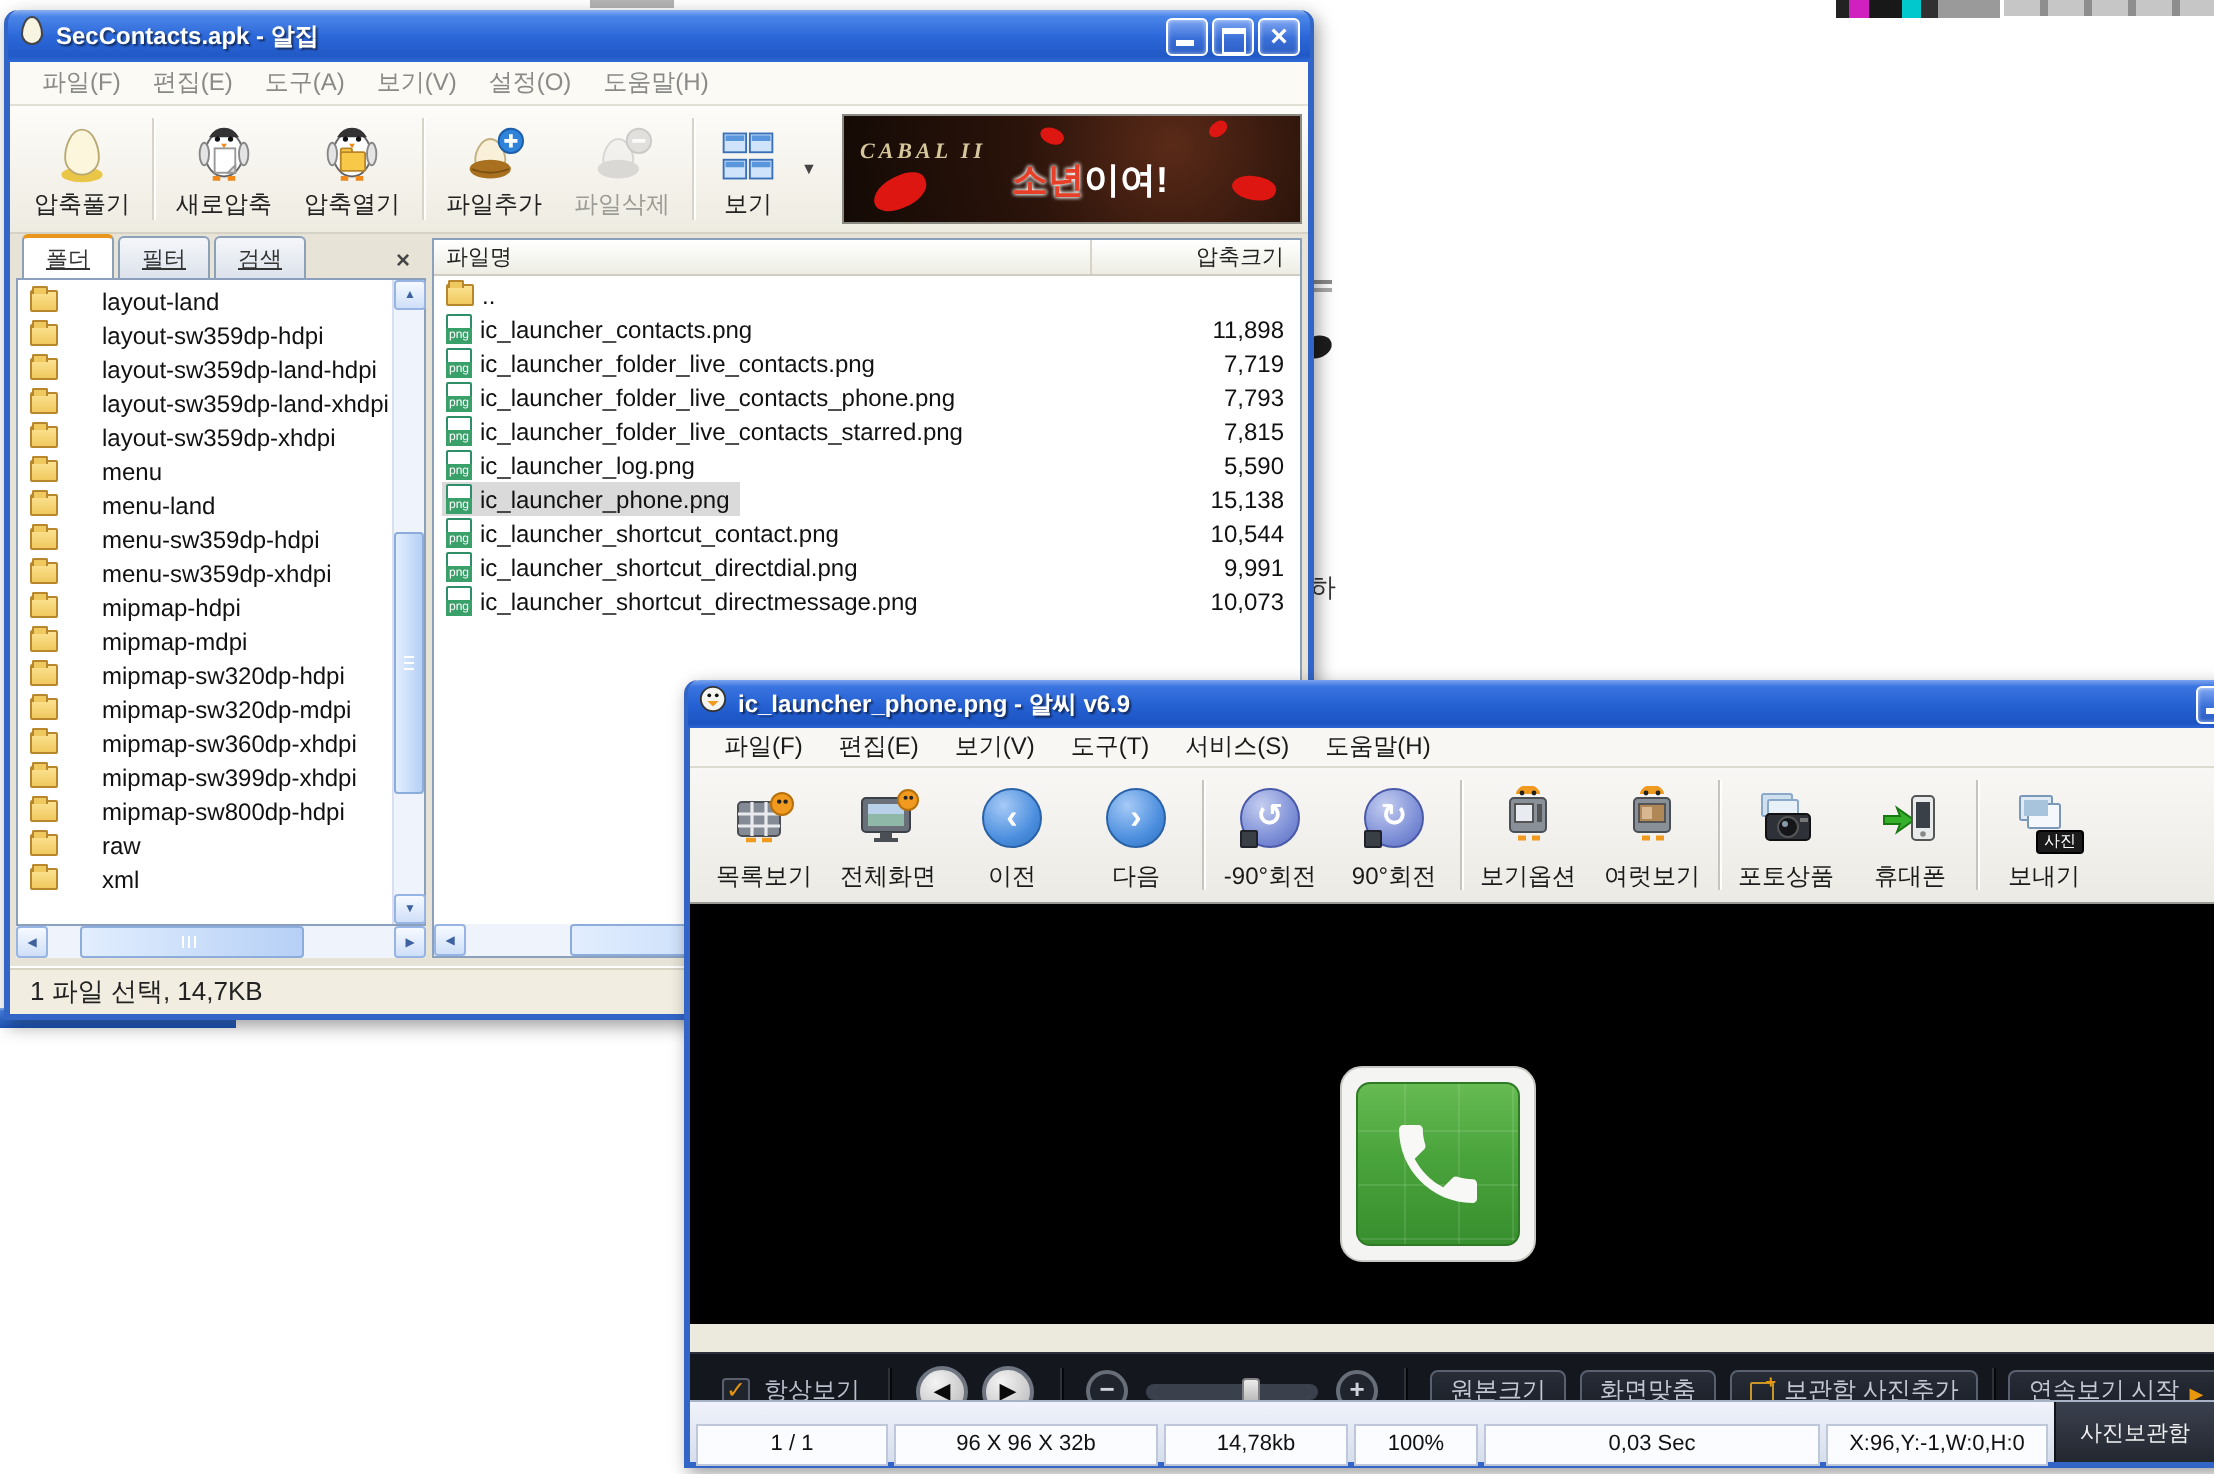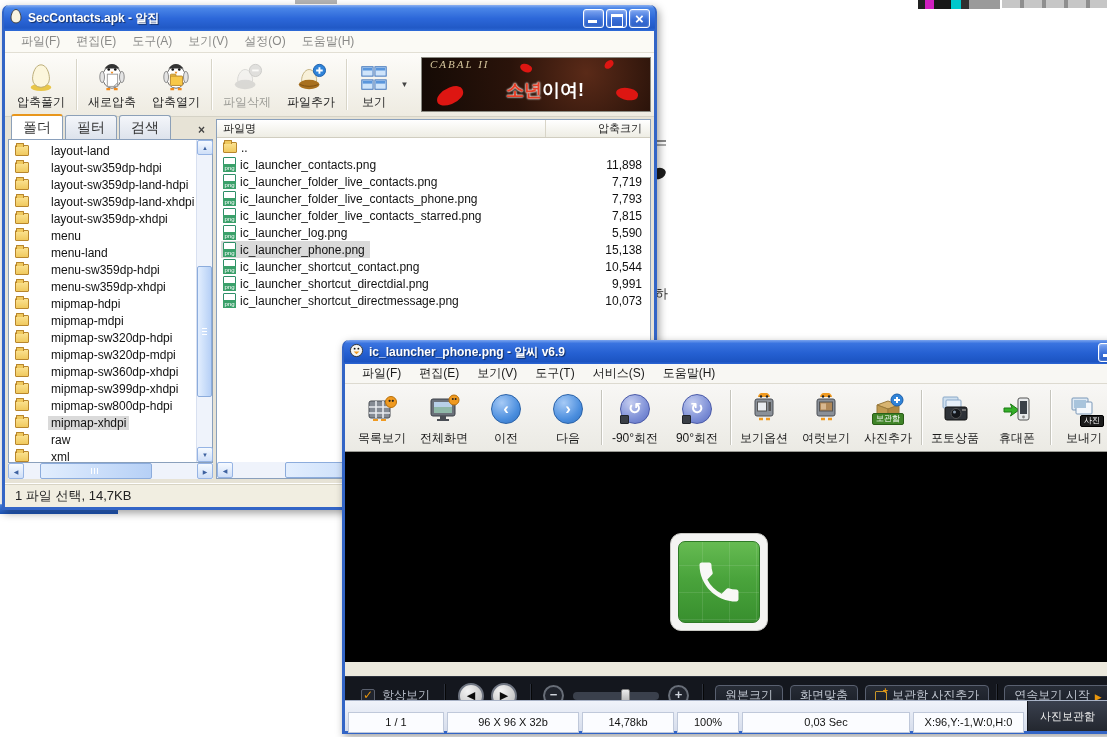--- a/index.html
+++ b/index.html
@@ -51,36 +51,36 @@
   .tbz.narrow { width:48px; }
   .tbz.disabled { color:#9c9c96; }
   .tbz.disabled svg { opacity:.45; filter:grayscale(1); }
   .tbz-ic { height:34px; display:flex; align-items:flex-end; }
   .tbz-dd { width:13px; display:flex; align-items:center; justify-content:center; color:#444; font-size:8px; }
   .tbz-dd::before { content:"▼"; }
   .tb-sep { width:1px; background:#d8d5c8; margin:4px 3px; box-shadow:1px 0 0 #fff; }
 
   .banner { position:absolute; left:416px; top:4px; width:230px; height:55px; border:1px solid #8a8a82;
     background:radial-gradient(circle at 72% 28%,#5a2a18 0%,#2a130a 45%,#140a05 100%); overflow:hidden; }
-  .banner-brand { position:absolute; left:8px; top:0; color:#d6c69c; font-family:"Liberation Serif","DejaVu Serif",serif;
-    font-style:italic; font-size:11px; letter-spacing:2px; font-weight:normal; }
+  .banner-brand { position:absolute; left:8px; top:12px; color:#d6c69c; font-family:"Liberation Serif","DejaVu Serif",serif;
+    font-style:italic; font-size:11px; letter-spacing:2px; font-weight:bold; }
   .banner-line { position:absolute; left:84px; top:20px; font-size:18px; font-weight:bold; white-space:nowrap; }
   .banner-line .accent { color:#e84028; text-shadow:0 0 2px #fff,0 0 2px #fff; }
   .banner-line .rest { color:#fff; }
   .petal { position:absolute; background:#dd1612; border-radius:60% 40% 55% 45%; }
   .petal.p1 { left:14px; top:30px; width:28px; height:16px; transform:rotate(-22deg); }
   .petal.p2 { left:98px; top:6px; width:12px; height:8px; transform:rotate(28deg); }
   .petal.p3 { right:12px; top:30px; width:22px; height:12px; transform:rotate(14deg); }
   .petal.p4 { right:36px; top:3px; width:10px; height:7px; transform:rotate(-30deg); }
 
   .zmain { position:absolute; top:112px; left:0; right:0; height:366px; background:#e7e3d6; }
   .sidebar { position:absolute; left:3px; top:2px; width:205px; height:360px; }
   .tabbar { height:20px; display:flex; align-items:flex-end; padding-left:3px; }
-  .tab { font-size:14px; padding:3px 11px 2px; border:1px solid #8ca0b8; border-bottom:none;
-    border-radius:3px 3px 0 0; background:linear-gradient(#f4f6fa,#dde3ec); margin-right:2px; color:#333; }
+  .tab { font-size:11px; padding:3px 11px 2px; border:1px solid #8ca0b8; border-bottom:none;
+    border-radius:3px 3px 0 0; background:linear-gradient(#f4f6fa,#dde3ec); margin-right:2px; color:#333;text-decoration:underline; }
   .tab.active { background:#fff; border-top:2px solid #e8961c; position:relative; z-index:2; }
   .tab-close { margin-left:auto; margin-right:4px; font-size:12px; font-weight:bold; color:#444; padding:0 4px 2px; }
   .tab-close::before { content:"×"; }
   .tree { position:absolute; top:20px; left:0; right:0; bottom:16px; background:#fff;
     border:1px solid #8aa0bc; padding-top:2px; overflow:hidden; }
   .trow { height:17px; display:flex; align-items:center; gap:19px; padding-left:6px; white-space:nowrap; }
   .tname { font-size:12px; color:#111; padding:0 3px; }
   .trow.selected .tname { background:#dadada; }
 
   .ico-folder { width:14px; height:11px; background:linear-gradient(#fbe291,#f0c95e); border:1px solid #b8862c;
@@ -279,42 +279,42 @@
               <ellipse cx="5.5" cy="16" rx="2.5" ry="6" fill="#e4e4e4" stroke="#888"></ellipse>
               <ellipse cx="26.5" cy="16" rx="2.5" ry="6" fill="#e4e4e4" stroke="#888"></ellipse>
               <rect x="10" y="13" width="6" height="4" rx="1" fill="#f8c848" stroke="#b8862a"></rect>
               <rect x="10" y="15" width="13" height="10" rx="1" fill="#f8c848" stroke="#b8862a"></rect>
               <path d="M10 29h4M18 29h4" stroke="#f08a1c" stroke-width="2.5"></path>
             </svg>
           </div>
           <div class="tbz-lb">압축열기</div>
         </div>
         <div class="tb-sep"></div>
-        <div class="tbz disabled">
-          <div class="tbz-ic">
-            <svg width="30" height="32" viewBox="0 0 32 32">
-              <path d="M14 8c-5 0-8 7-8 11a8 8 0 0 0 16 0c0-4-3-11-8-11z" fill="#ececea" stroke="#b0b0ac"></path>
-              <ellipse cx="14" cy="24" rx="11" ry="5" fill="#b8b8b4"></ellipse>
-              <circle cx="25" cy="9" r="6.5" fill="#c4c4c4" stroke="#949494"></circle>
-              <path d="M21.5 9h7" stroke="#fff" stroke-width="2"></path>
-            </svg>
-          </div>
-          <div class="tbz-lb">파일삭제</div>
-        </div>
         <div class="tbz">
           <div class="tbz-ic">
             <svg width="30" height="32" viewBox="0 0 32 32">
               <path d="M14 8c-5 0-8 7-8 11a8 8 0 0 0 16 0c0-4-3-11-8-11z" fill="#f8f0d8" stroke="#c2b07e"></path>
               <ellipse cx="14" cy="24" rx="11" ry="5" fill="#a8701f"></ellipse>
               <path d="M4 24q10 4 20 0" stroke="#7c4f12" fill="none"></path>
               <circle cx="25" cy="9" r="6.5" fill="#2f83d8" stroke="#1c5ea8"></circle>
               <path d="M25 5.5v7M21.5 9h7" stroke="#fff" stroke-width="2"></path>
             </svg>
           </div>
           <div class="tbz-lb">파일추가</div>
+        </div>
+        <div class="tbz disabled">
+          <div class="tbz-ic">
+            <svg width="30" height="32" viewBox="0 0 32 32">
+              <path d="M14 8c-5 0-8 7-8 11a8 8 0 0 0 16 0c0-4-3-11-8-11z" fill="#ececea" stroke="#b0b0ac"></path>
+              <ellipse cx="14" cy="24" rx="11" ry="5" fill="#b8b8b4"></ellipse>
+              <circle cx="25" cy="9" r="6.5" fill="#c4c4c4" stroke="#949494"></circle>
+              <path d="M21.5 9h7" stroke="#fff" stroke-width="2"></path>
+            </svg>
+          </div>
+          <div class="tbz-lb">파일삭제</div>
         </div>
         <div class="tb-sep"></div>
         <div class="tbz narrow">
           <div class="tbz-ic">
             <svg width="30" height="30" viewBox="0 0 32 32">
               <g stroke="#3a70b8" fill="#cfe4fa">
                 <rect x="3" y="4" width="12" height="10"></rect>
                 <rect x="17" y="4" width="12" height="10"></rect>
                 <rect x="3" y="18" width="12" height="10"></rect>
                 <rect x="17" y="18" width="12" height="10"></rect>
@@ -405,24 +405,20 @@
             <span class="ico-folder"></span>
             <span class="tname">mipmap-sw360dp-xhdpi</span>
           </div>
           <div class="trow">
             <span class="ico-folder"></span>
             <span class="tname">mipmap-sw399dp-xhdpi</span>
           </div>
           <div class="trow">
             <span class="ico-folder"></span>
             <span class="tname">mipmap-sw800dp-hdpi</span>
-          </div>
-          <div class="trow selected">
-            <span class="ico-folder"></span>
-            <span class="tname">mipmap-xhdpi</span>
           </div>
           <div class="trow">
             <span class="ico-folder"></span>
             <span class="tname">raw</span>
           </div>
           <div class="trow">
             <span class="ico-folder"></span>
             <span class="tname">xml</span>
           </div>
         </div>
@@ -641,33 +637,20 @@
             <circle cx="13" cy="3.5" r="1.2" fill="#222"></circle>
             <circle cx="19" cy="3.5" r="1.2" fill="#222"></circle>
             <rect x="7" y="6" width="18" height="17" rx="2" fill="#8a9098" stroke="#4a4e55"></rect>
             <rect x="9.5" y="9" width="13" height="9" fill="#b08858" stroke="#555"></rect>
             <rect x="11" y="10.5" width="5" height="6" fill="#d8b890"></rect>
             <path d="M11 26h4M18 26h4" stroke="#f09a20" stroke-width="2.5"></path>
           </svg>
         </div>
         <div class="tbs-lb">여럿보기</div>
       </div>
-      <div class="tbs">
-        <div class="tbs-ic">
-          <svg width="32" height="32" viewBox="0 0 32 32">
-            <path d="M5 12l11-4 11 4-11 4z" fill="#d8b470" stroke="#9a7a3a"></path>
-            <path d="M5 12v10l11 5V16z" fill="#c09a50" stroke="#9a7a3a"></path>
-            <path d="M27 12v10l-11 5V16z" fill="#b08840" stroke="#9a7a3a"></path>
-            <circle cx="25" cy="7" r="6" fill="#2f83d8" stroke="#1c5ea8"></circle>
-            <path d="M25 4v6M22 7h6" stroke="#fff" stroke-width="2"></path>
-          </svg>
-          <span class="tb-badge green">보관함</span>
-        </div>
-        <div class="tbs-lb">사진추가</div>
-      </div>
       <div class="stb-sep"></div>
       <div class="tbs">
         <div class="tbs-ic">
           <svg width="32" height="32" viewBox="0 0 32 32">
             <rect x="4" y="4" width="15" height="11" rx="1" fill="#cfe0ef" stroke="#8aa8c8"></rect>
             <rect x="7" y="7" width="15" height="11" rx="1" fill="#e8f0f8" stroke="#8aa8c8"></rect>
             <rect x="6" y="14" width="22" height="13" rx="2" fill="#2e3238" stroke="#111"></rect>
             <circle cx="17" cy="20.5" r="5" fill="#14161a" stroke="#555"></circle>
             <circle cx="15.5" cy="19" r="1.5" fill="#8899aa"></circle>
             <rect x="23" y="16" width="4" height="2" fill="#777"></rect>

